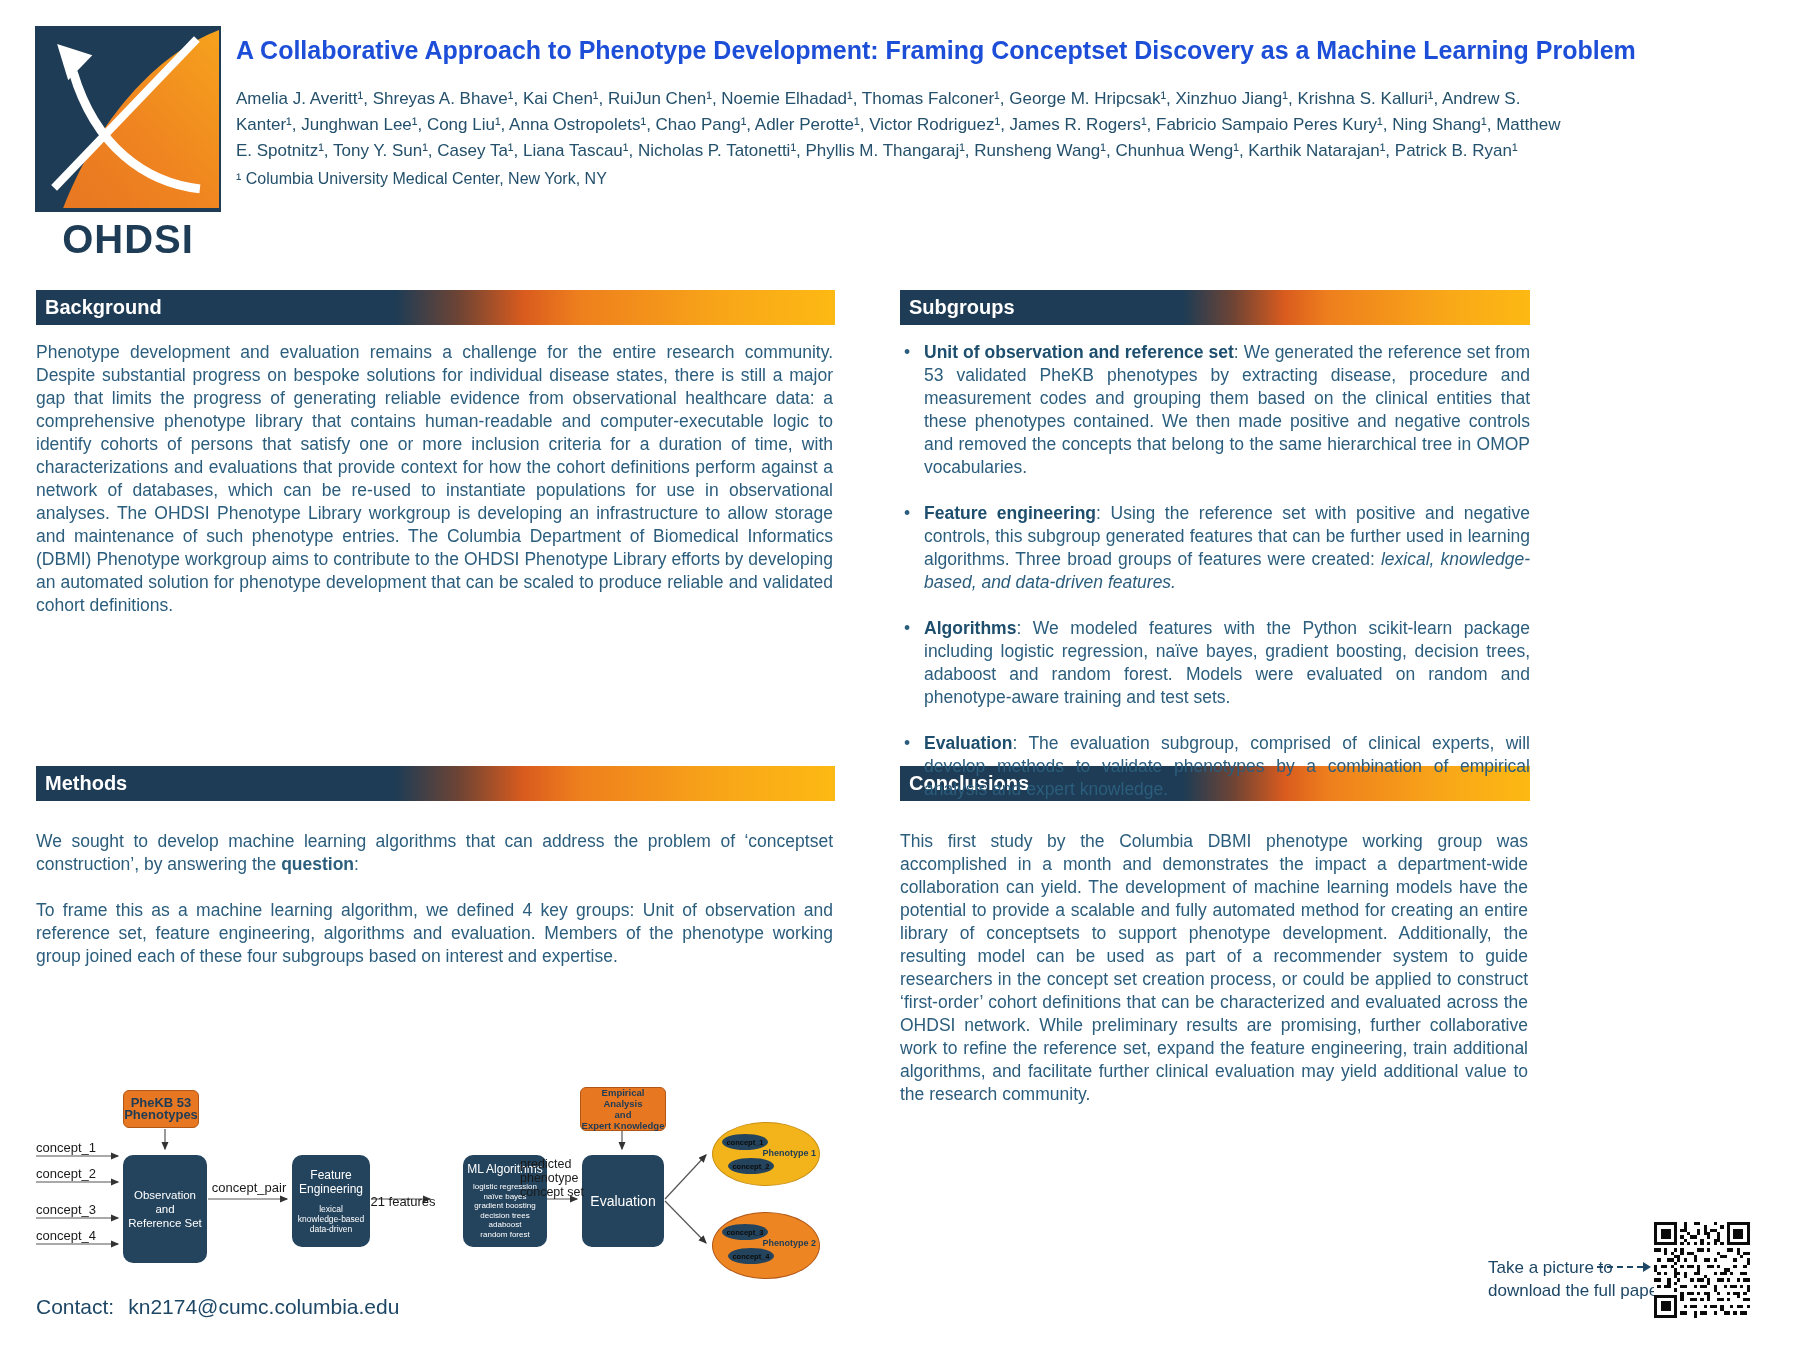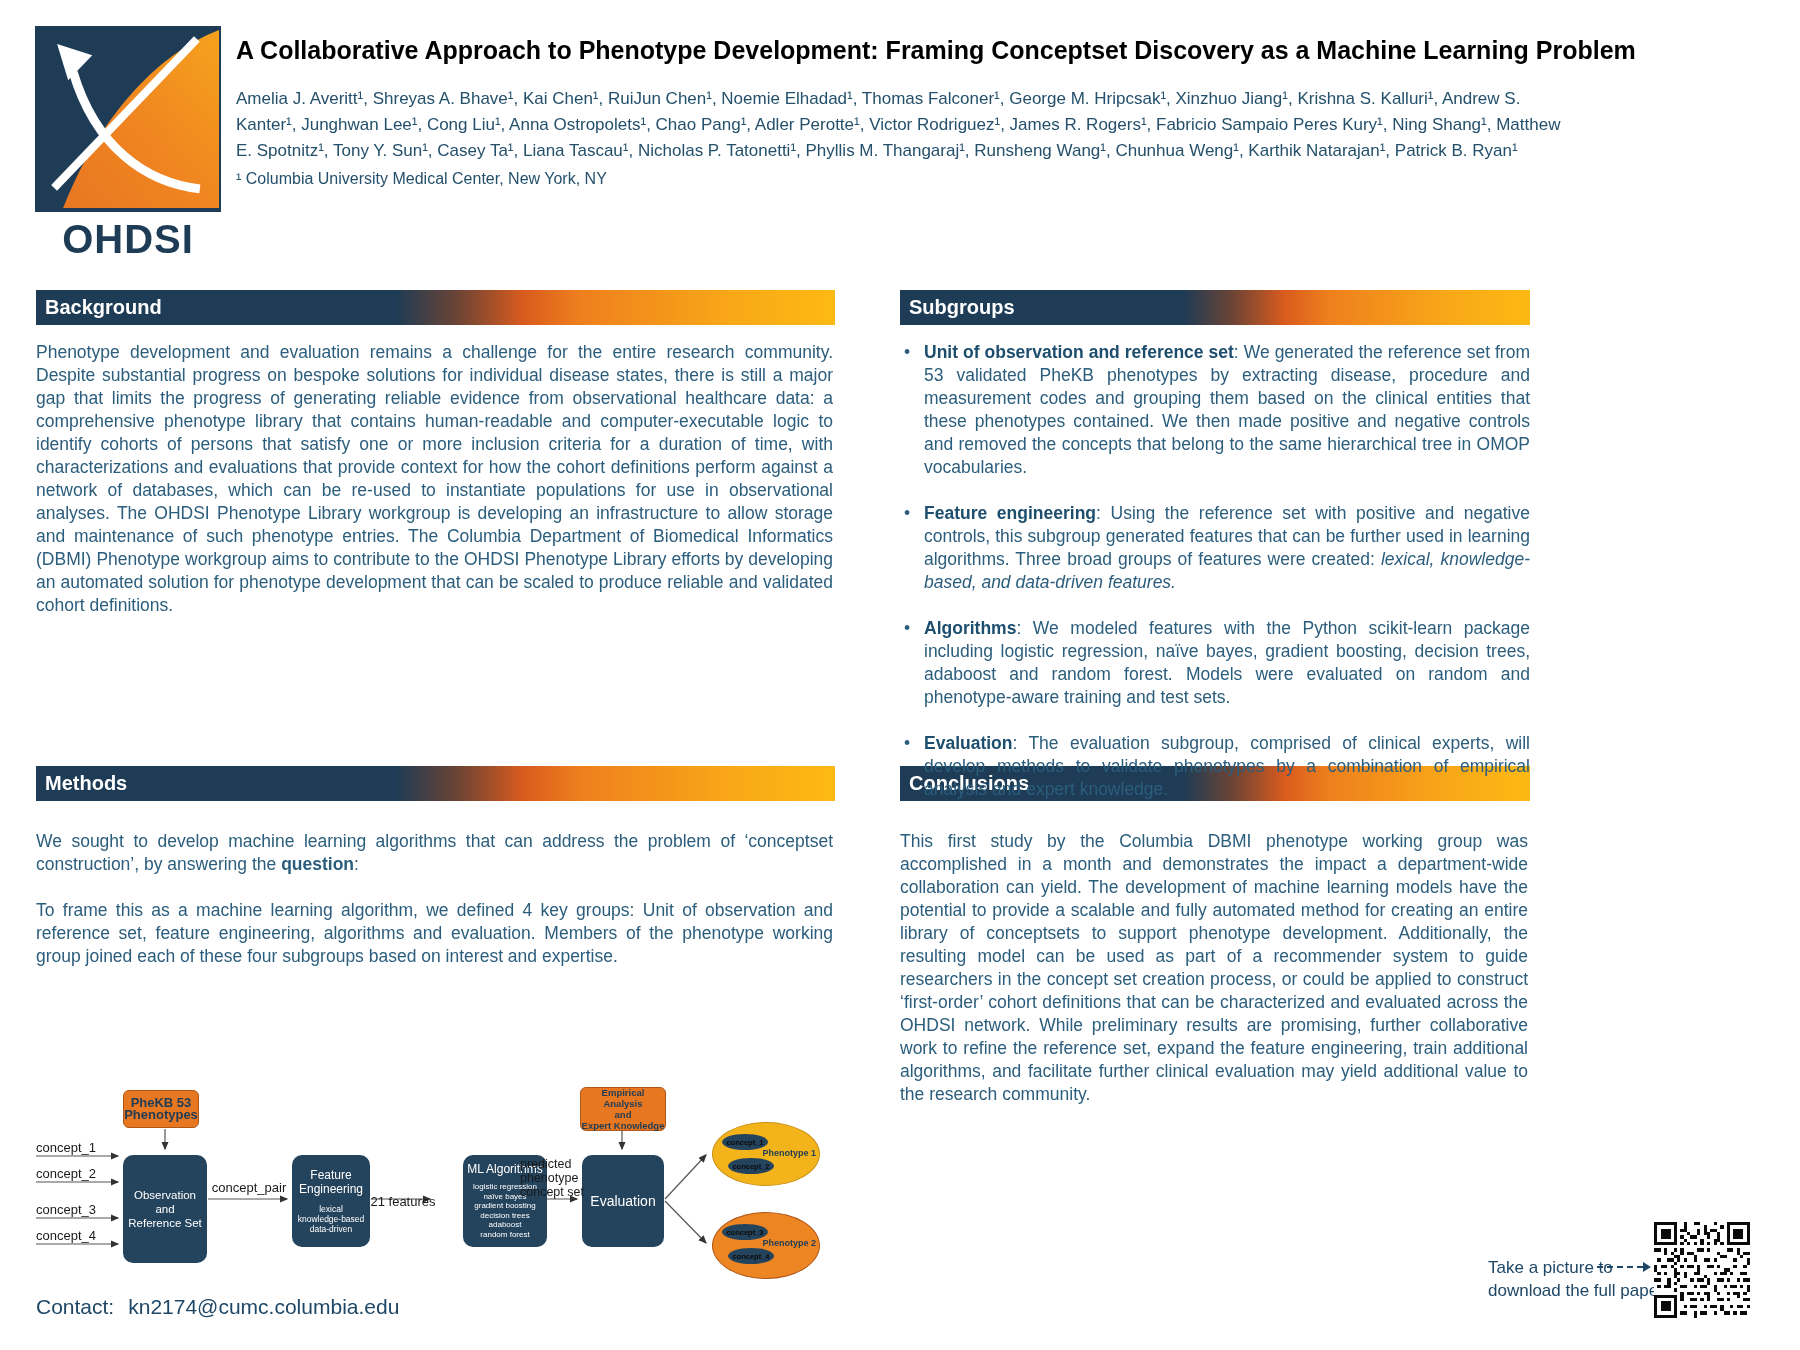--- a/index.html
+++ b/index.html
@@ -7,21 +7,21 @@
     width:1800px;height:1350px;position:relative;background:#ffffff;
     font-family:"Liberation Sans",sans-serif;overflow:hidden;
     -webkit-font-smoothing:antialiased;
   }
   .abs{position:absolute;}
 
   
   #logo-block{left:35px;top:26px;width:186px;}
   #logo-word{width:186px;text-align:center;font-size:40px;font-weight:bold;
     color:#1e3c55;letter-spacing:1px;margin-top:1px;}
-  #poster-title{left:236px;top:36px;font-size:25px;font-weight:bold;color:#000000;white-space:nowrap;}
+  #poster-title{left:236px;top:36px;font-size:25px;font-weight:bold;color:#1d4ed8;white-space:nowrap;}
   #poster-authors{left:236px;top:86px;width:1330px;font-size:17px;line-height:26px;color:#24506b;}
   #poster-affiliation{left:236px;top:170px;font-size:16px;color:#24506b;}
 
   
   .bar{height:35px;color:#ffffff;font-size:20px;font-weight:bold;line-height:34px;
     padding-left:9px;box-sizing:border-box;
     background:linear-gradient(to right,#1e3c55 0%,#1e3c55 45%,#6f4434 53%,
       #d95b1e 61%,#ee7f1d 68%,#f9a818 87%,#fdb913 100%);}
   #bar-background{left:36px;top:290px;width:799px;}
   #bar-subgroups{left:900px;top:290px;width:630px;}

